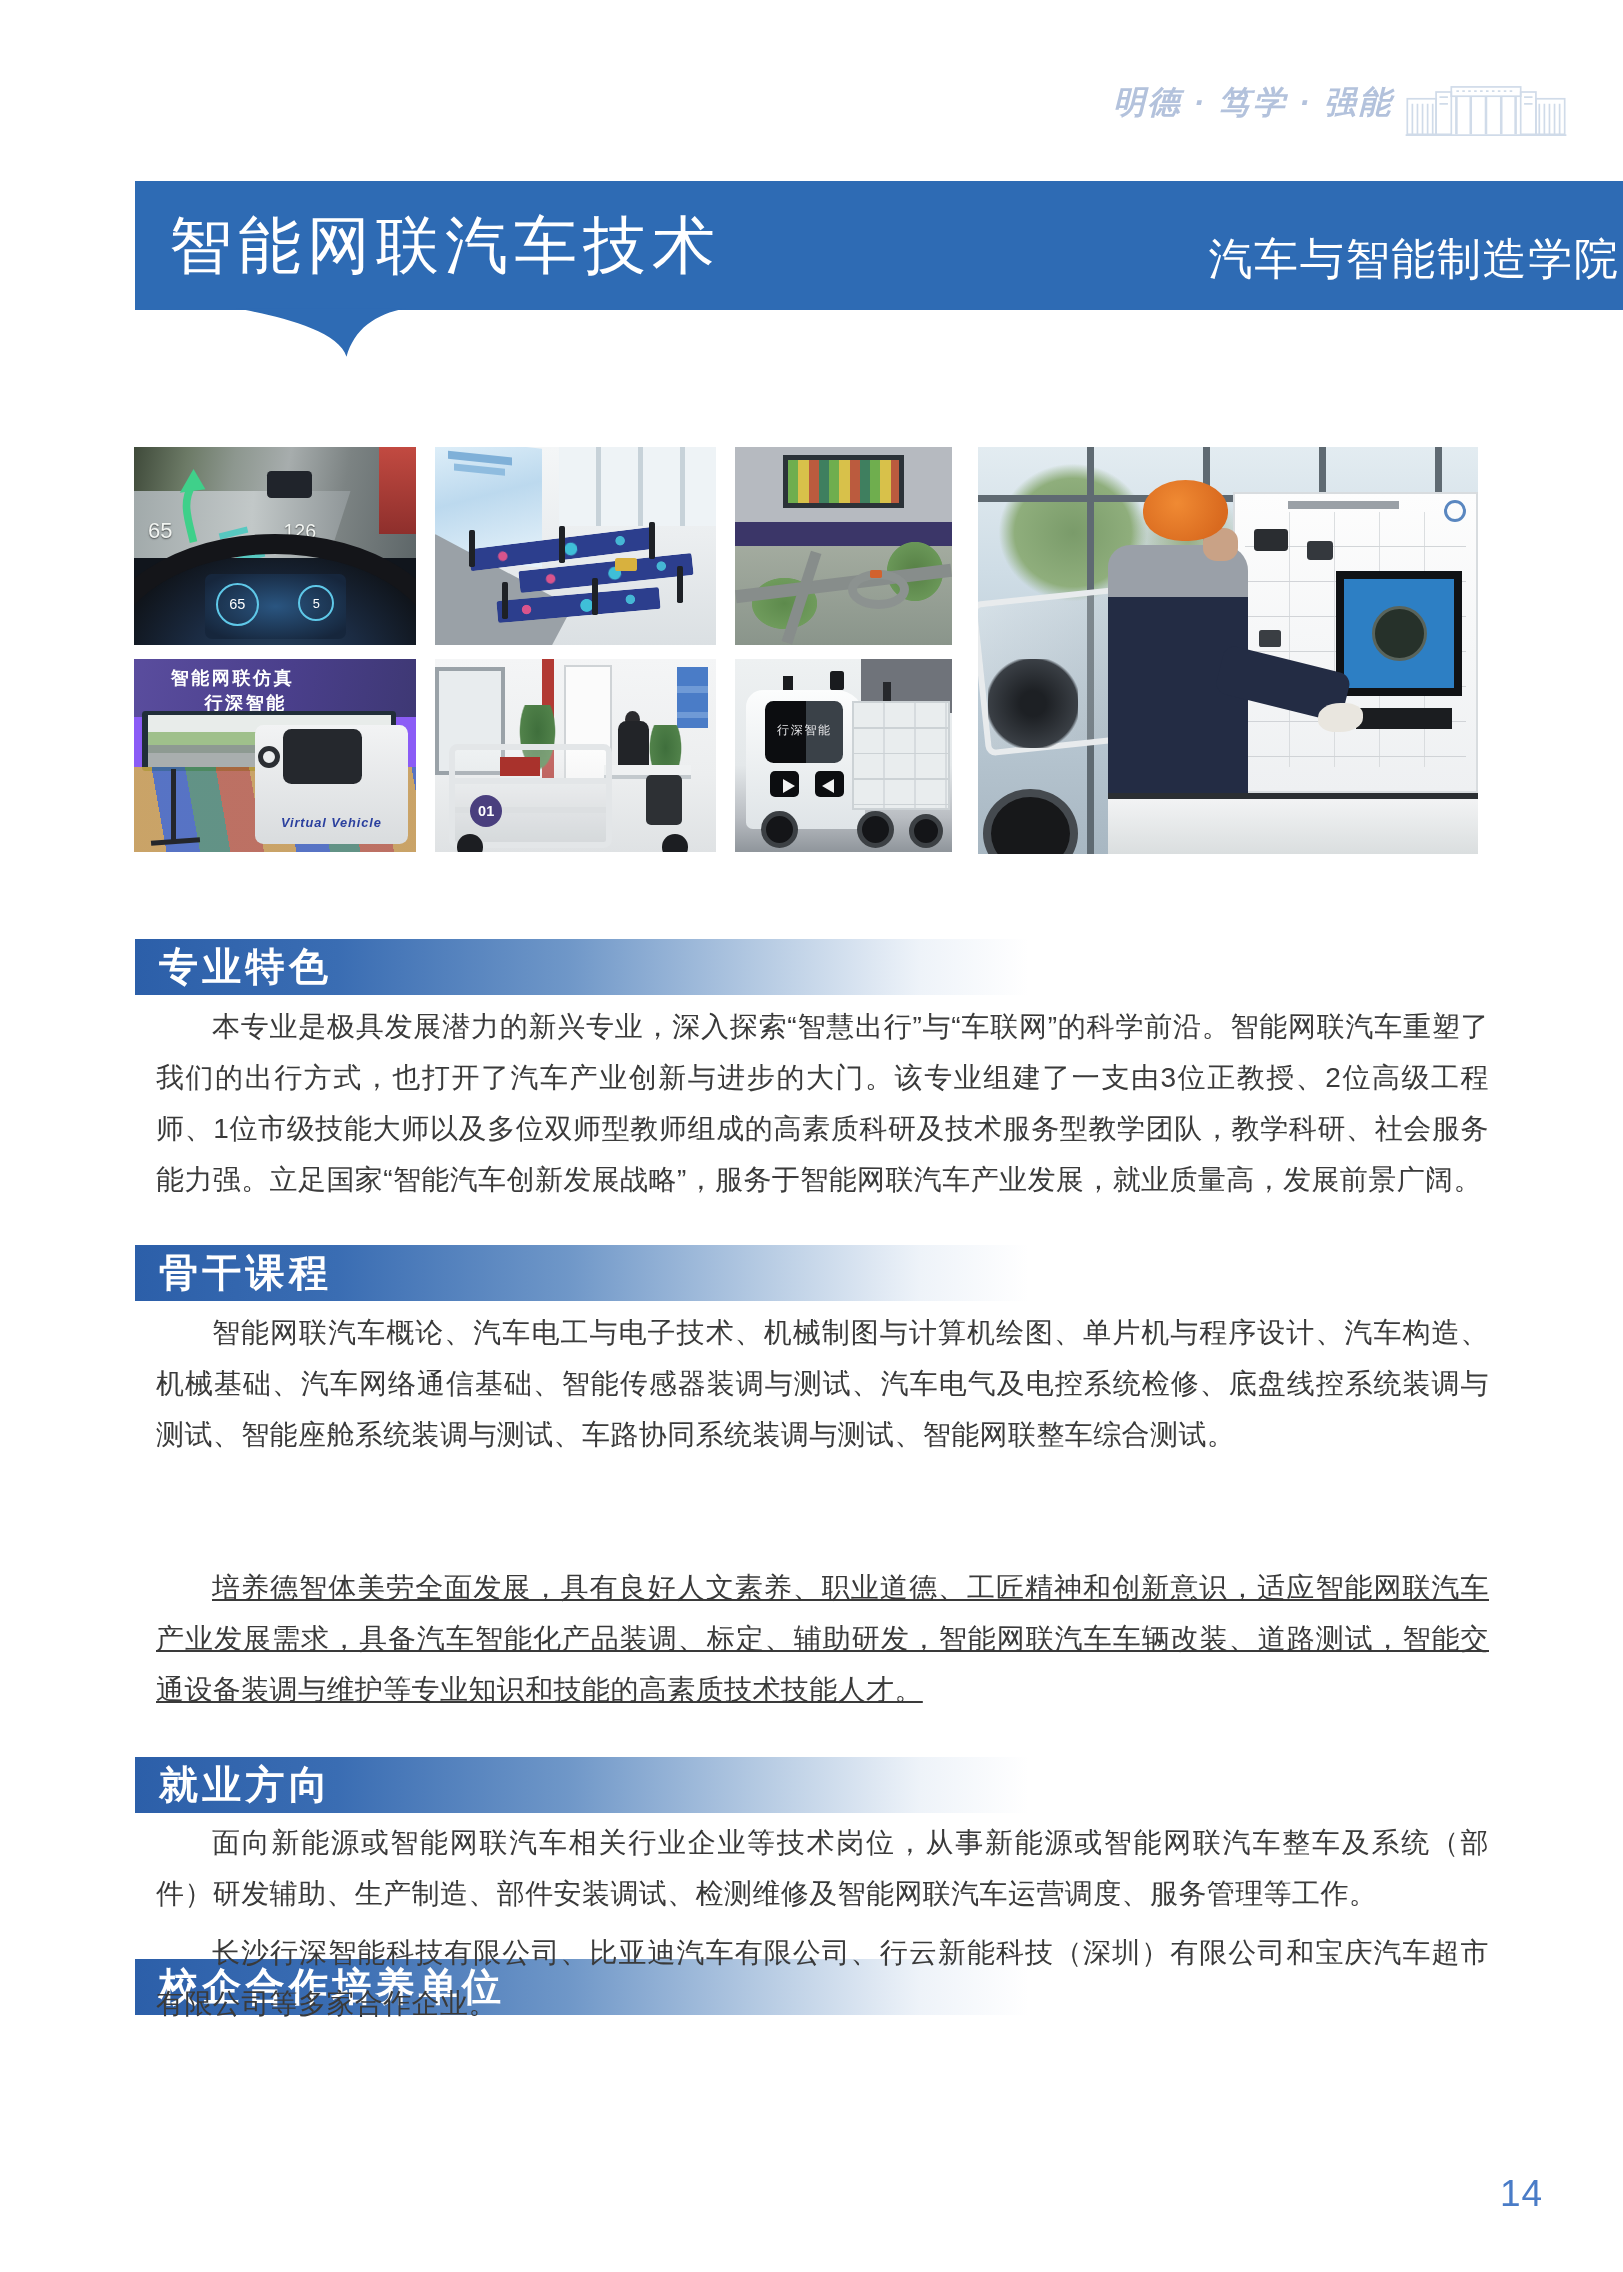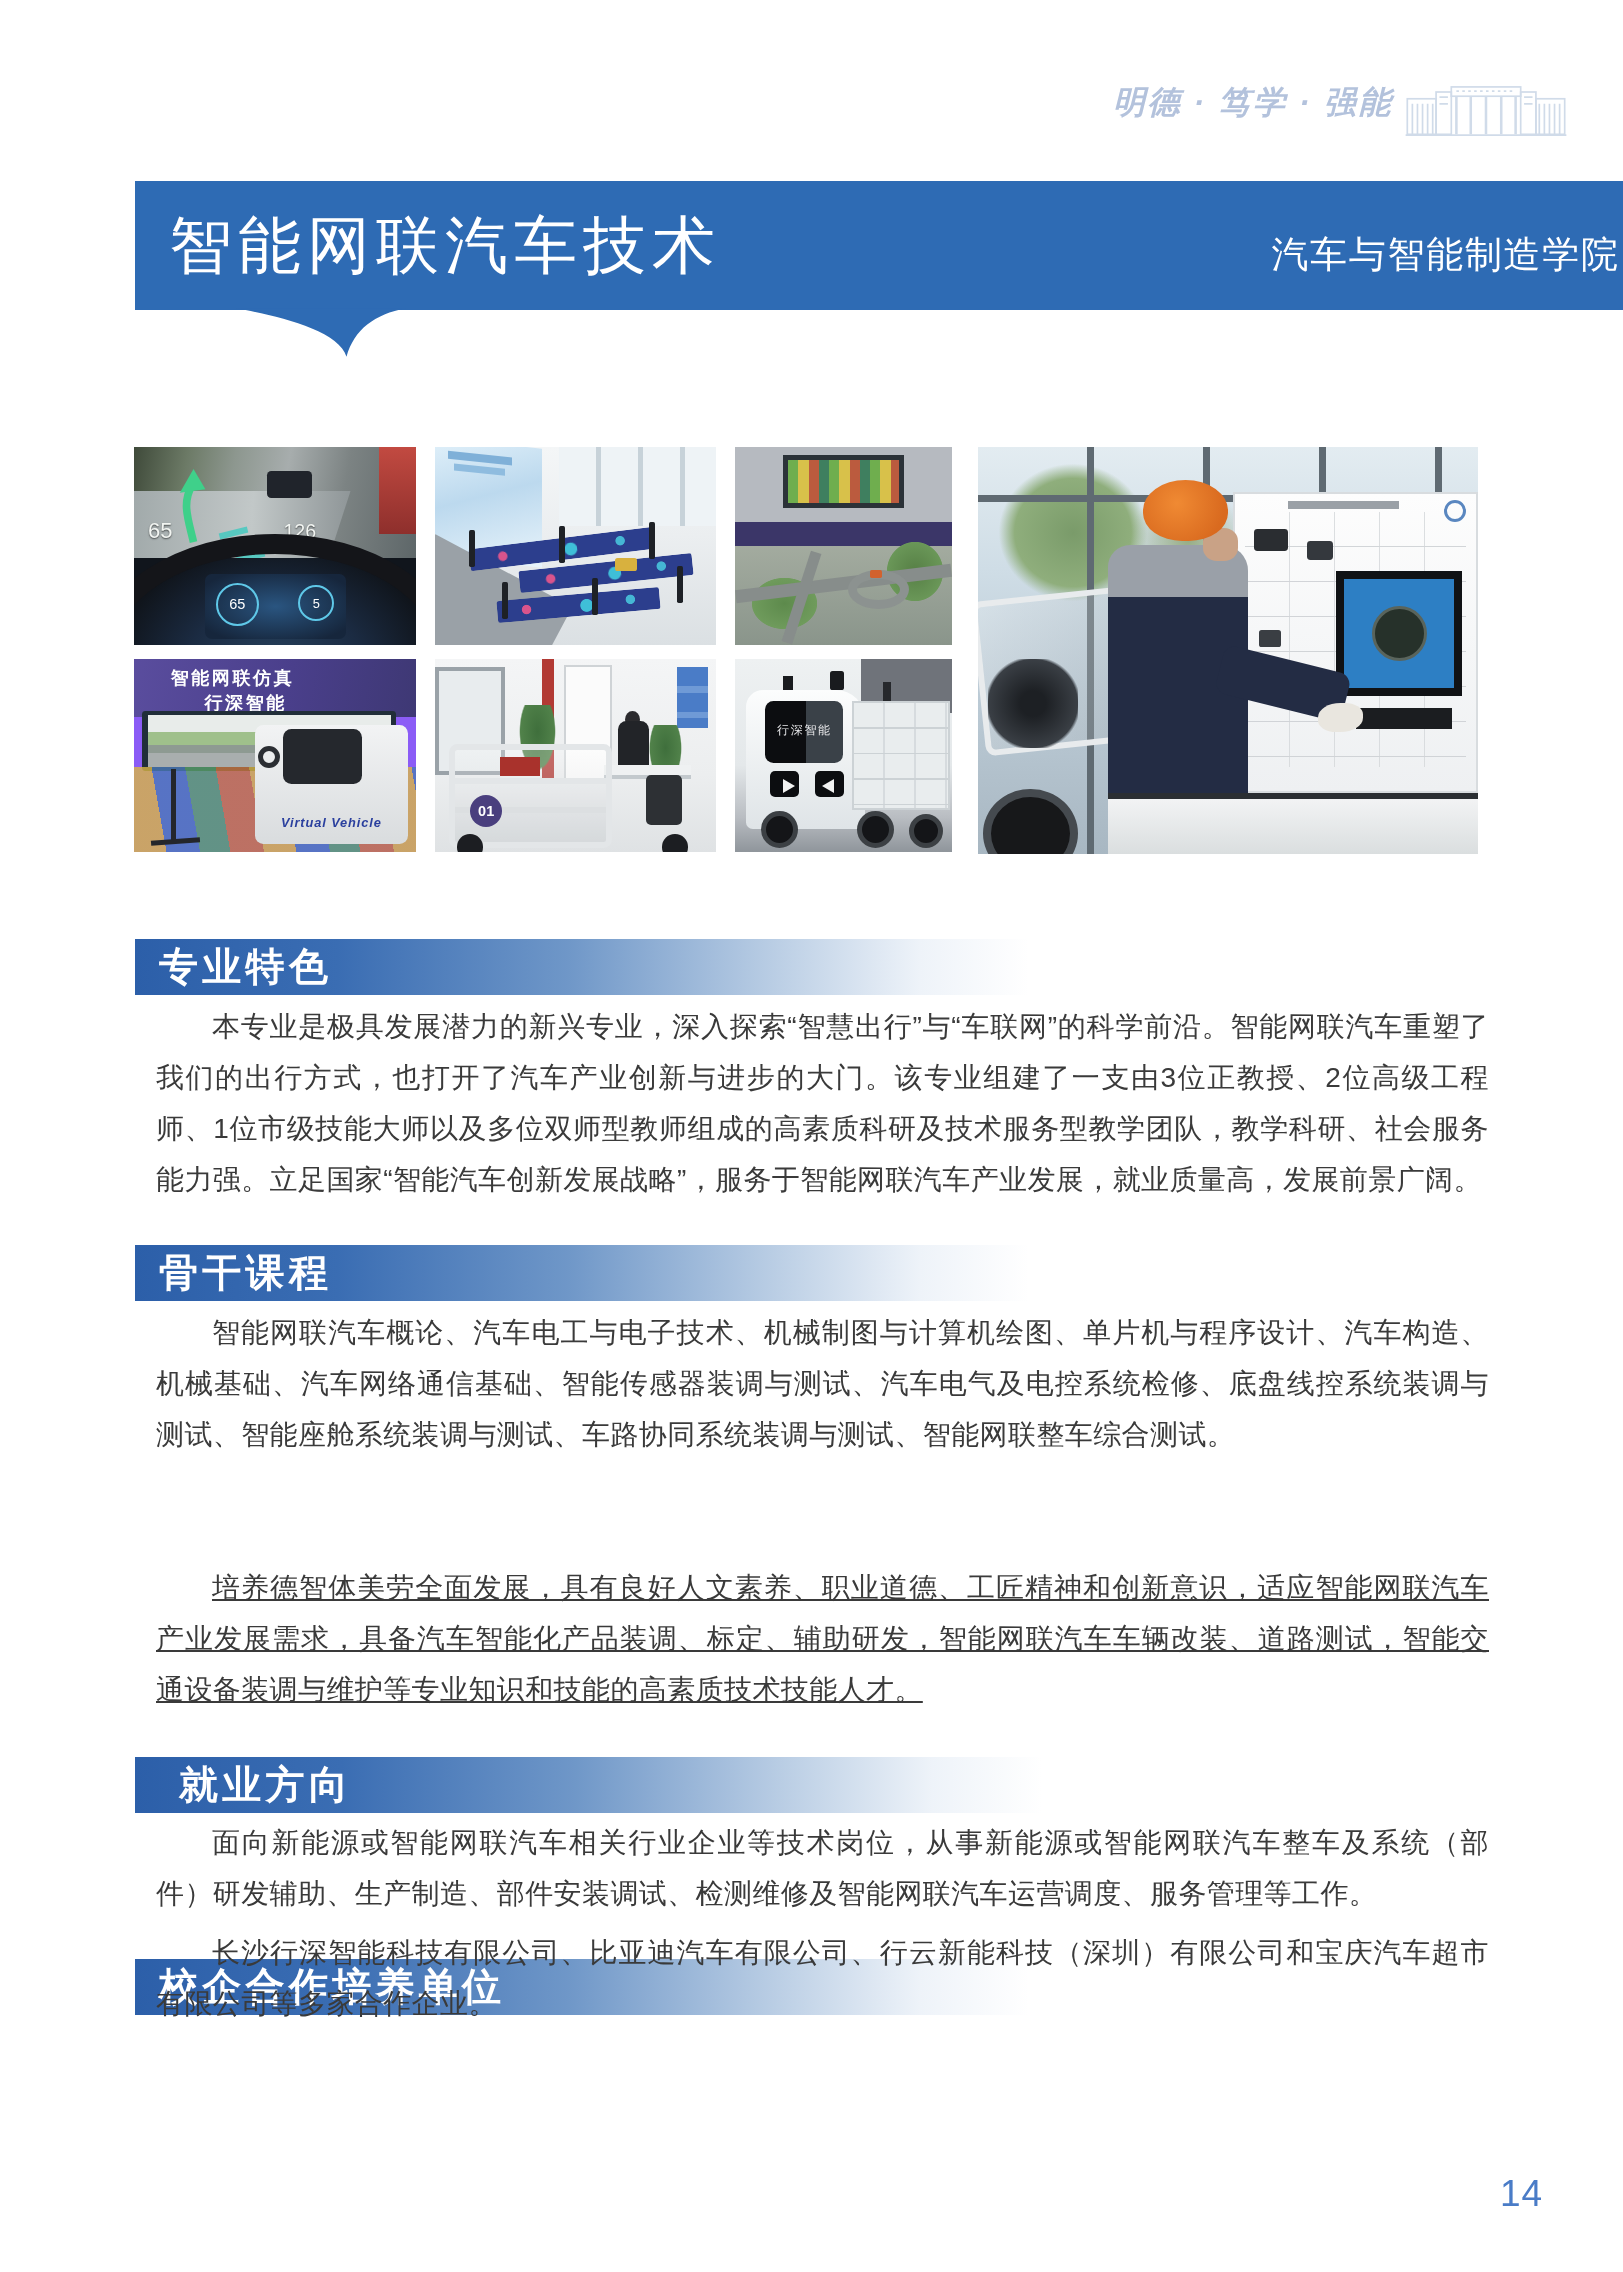--- a/index.html
+++ b/index.html
@@ -9,21 +9,21 @@
   }
 
   
   .motto-wrap { position:absolute; top:70px; right:56px; display:flex; align-items:center; gap:12px; }
   .motto-text { color:#b3c2dc; font-size:32px; font-style:italic; font-weight:700; letter-spacing:2.6px; white-space:nowrap; }
   .gate-icon { display:block; }
 
   
   .banner { position:absolute; left:135px; top:181px; width:1500px; height:129px; background:#2e6bb4; }
   .banner-title { position:absolute; left:34px; top:0; height:129px; line-height:129px; font-size:63px; color:#ffffff; letter-spacing:6px; white-space:nowrap; }
-  .banner-dept { position:absolute; right:15.3px; top:49px; font-size:37px; color:#ffffff; letter-spacing:1.7px; white-space:nowrap;margin-left:22px; }
+  .banner-dept { position:absolute; right:15.3px; top:49px; font-size:44px; color:#ffffff; letter-spacing:1.7px; white-space:nowrap;margin-left:22px; }
   .banner-tail { position:absolute; left:236px; top:308px; width:170px; height:49px; }
 
   
   .ph { position:absolute; overflow:hidden; background:#8b5cf6; }
   .ph * { position:absolute; }
   .ph-hud       { left:134px; top:447px; width:282px; height:198px; }
   .ph-track     { left:435px; top:447px; width:281px; height:198px; }
   .ph-sandtable { left:735px; top:447px; width:217px; height:198px; }
   .ph-simulator { left:134px; top:659px; width:282px; height:193px; }
   .ph-lab       { left:435px; top:659px; width:281px; height:193px; }
@@ -155,21 +155,21 @@
   
   .band { position:absolute; left:135px; width:1354px; height:56px;
     background:linear-gradient(90deg,#2c5fa9 0%,#3a6db3 15%,#6f97c8 32%,#b9cde4 47%,#eef3f9 58%,#ffffff 66%); }
   .band-title { font-size:39px; font-weight:700; color:#ffffff; line-height:56px; padding-left:24px; letter-spacing:4.3px; }
   .para { position:absolute; left:156px; width:1333px; font-size:28px; line-height:51px; color:#3a3a3a;
     text-align:justify; text-indent:2em; letter-spacing:0.4px; }
 
   .band-1 { top:939px; } .para-1 { top:1001px; }
   .band-2 { top:1245px; } .para-2 { top:1307px; }
   .band-3 { top:1500px; } .para-3 { top:1562px;text-decoration:underline; }
-  .band-4 { top:1757px;padding-left:20px; } .para-4 { top:1817px; }
+  .band-4 { top:1757px; } .para-4 { top:1817px; }
   .band-5 { top:1959px; } .para-5 { top:1927px; }
 
   .pagenum { position:absolute; left:1500px; top:2173px; font-size:37px; color:#4a7cc7; letter-spacing:0.9px; }
 </style>
 </head>
 <body>
 
 <div class="page">
 
   <div class="motto-wrap">

